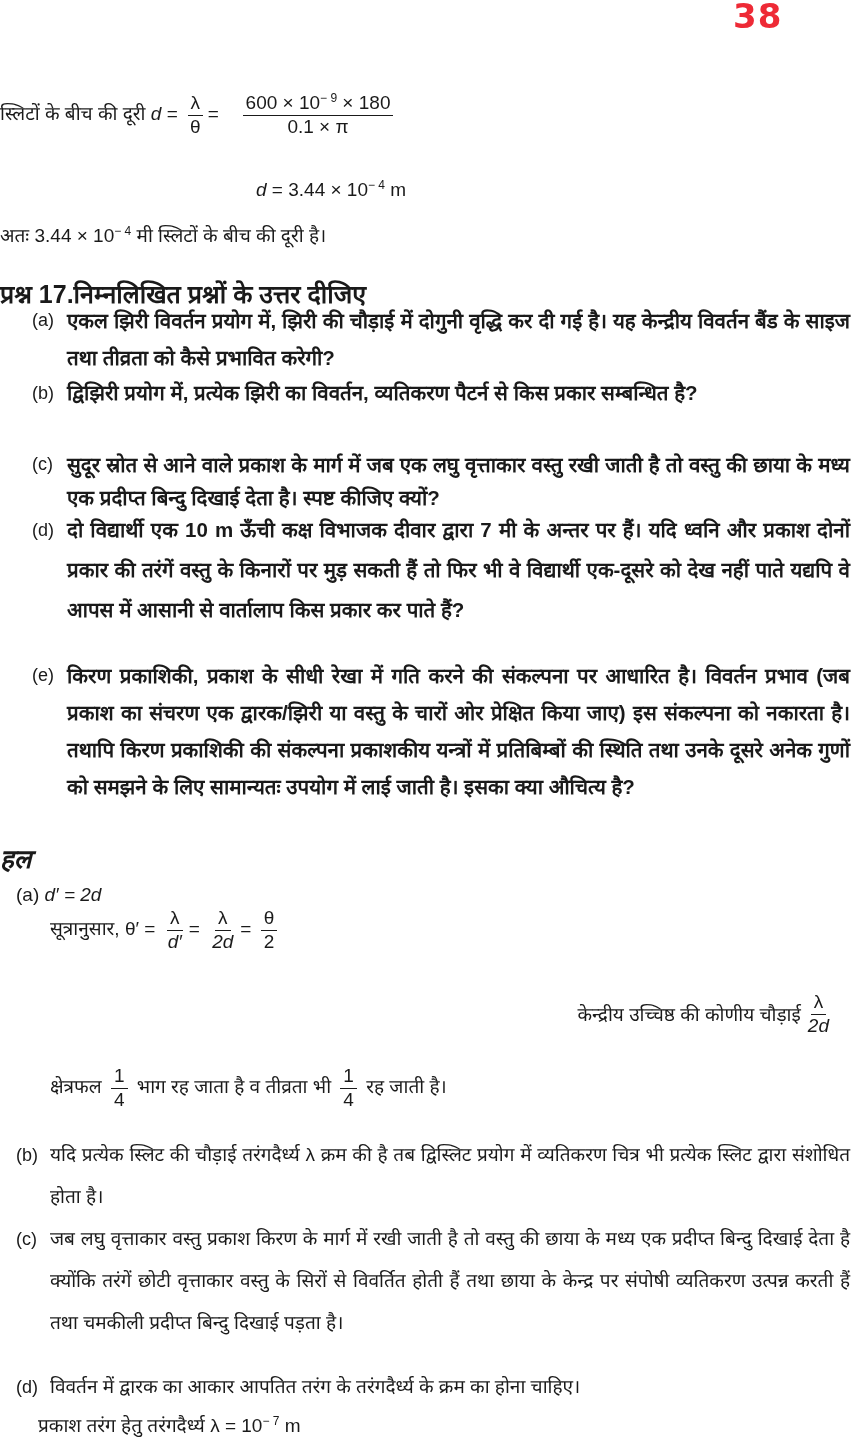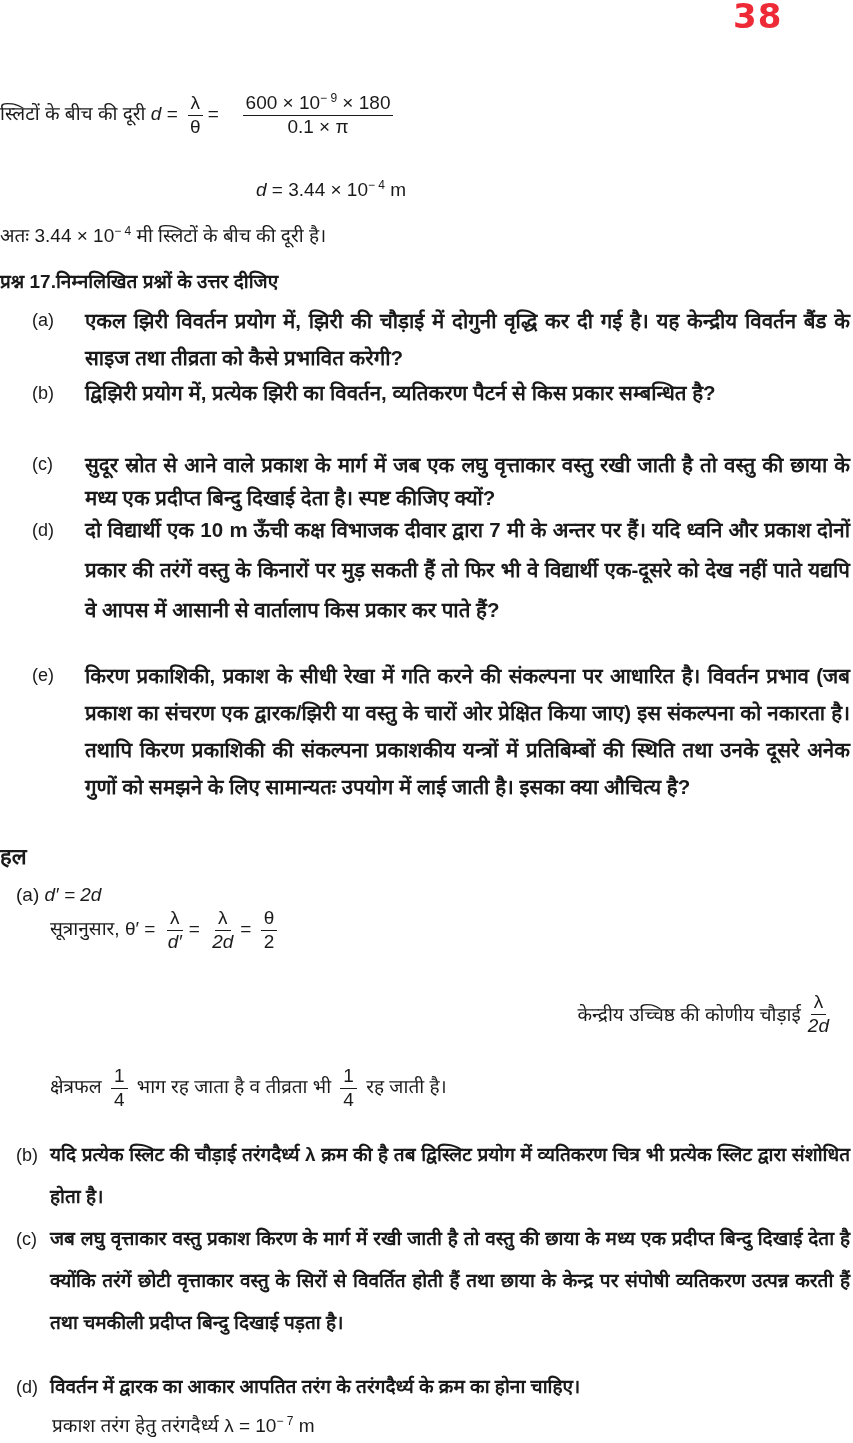--- a/index.html
+++ b/index.html
@@ -16,24 +16,24 @@
     .line { position: absolute; font-size: 19px; white-space: nowrap; }
     .bold { font-weight: bold; }
     .math { font-family: "Liberation Sans", sans-serif; }
     .it { font-style: italic; }
     .frac { display: inline-flex; flex-direction: column; align-items: center; vertical-align: middle; margin: 0 4px; }
     .frac .num { padding: 0 3px 1px; border-bottom: 1.5px solid #1a1a1a; line-height: 1.1; }
     .frac .den { padding: 1px 3px 0; line-height: 1.1; }
     sup { font-size: 12px; }
     .q-item { position: absolute; left: 32px; width: 818px; font-size: 20.5px; font-weight: bold; line-height: 37px; }
     .q-item .lbl { position: absolute; left: 0; top: 0; font-weight: normal; font-size: 18px; }
-    .q-item .txt { margin-left: 53px; text-align: justify; text-align-last: left; }
+    .q-item .txt { margin-left: 35px; text-align: justify; text-align-last: left; }
     .a-item { position: absolute; left: 16px; width: 834px; font-size: 19px; line-height: 42px; }
     .a-item .lbl { position: absolute; left: 0; top: 0; font-size: 18px; }
-    .a-item .txt { margin-left: 34px; text-align: justify; text-align-last: left; font-weight: bold; }
+    .a-item .txt { margin-left: 34px; text-align: justify; text-align-last: left; }
   </style>
 </head>
 <body>
 
 <div class="page-num">38</div>
 
 <div class="line" style="left:0; top:92px;">
   <span>स्लिटों के बीच की दूरी</span>
   <span class="math it">d</span><span class="math"> =</span>
   <span class="frac math">
@@ -47,21 +47,21 @@
 </div>
 
 <div class="line math" style="left:256px; top:178px;">
   <span class="it">d</span><span> = 3.44 × 10</span><sup>− 4</sup><span> m</span>
 </div>
 
 <div class="line" style="left:0; top:222px;">
   <span>अतः 3.44 × 10</span><sup>− 4</sup><span> मी स्लिटों के बीच की दूरी है।</span>
 </div>
 
-<div class="line bold" style="left:0; top:268px; font-size:19px;">
+<div class="line bold" style="left:0; top:276px; font-size:25px;">
   <span>प्रश्न 17.</span><span>निम्नलिखित प्रश्नों के उत्तर दीजिए</span>
 </div>
 
 <div class="q-item" style="top:302px;">
   <span class="lbl">(a)</span>
   <div class="txt">एकल झिरी विवर्तन प्रयोग में, झिरी की चौड़ाई में दोगुनी वृद्धि कर दी गई है। यह केन्द्रीय विवर्तन बैंड के साइज तथा तीव्रता को कैसे प्रभावित करेगी?</div>
 </div>
 <div class="q-item" style="top:378px; line-height:30px;">
   <span class="lbl">(b)</span>
   <div class="txt">द्विझिरी प्रयोग में, प्रत्येक झिरी का विवर्तन, व्यतिकरण पैटर्न से किस प्रकार सम्बन्धित है?</div>
@@ -72,21 +72,21 @@
 </div>
 <div class="q-item" style="top:510px; line-height:40px;">
   <span class="lbl">(d)</span>
   <div class="txt">दो विद्यार्थी एक 10 m ऊँची कक्ष विभाजक दीवार द्वारा 7 मी के अन्तर पर हैं। यदि ध्वनि और प्रकाश दोनों प्रकार की तरंगें वस्तु के किनारों पर मुड़ सकती हैं तो फिर भी वे विद्यार्थी एक-दूसरे को देख नहीं पाते यद्यपि वे आपस में आसानी से वार्तालाप किस प्रकार कर पाते हैं?</div>
 </div>
 <div class="q-item" style="top:657px; line-height:37px;">
   <span class="lbl">(e)</span>
   <div class="txt">किरण प्रकाशिकी, प्रकाश के सीधी रेखा में गति करने की संकल्पना पर आधारित है। विवर्तन प्रभाव (जब प्रकाश का संचरण एक द्वारक/झिरी या वस्तु के चारों ओर प्रेक्षित किया जाए) इस संकल्पना को नकारता है। तथापि किरण प्रकाशिकी की संकल्पना प्रकाशकीय यन्त्रों में प्रतिबिम्बों की स्थिति तथा उनके दूसरे अनेक गुणों को समझने के लिए सामान्यतः उपयोग में लाई जाती है। इसका क्या औचित्य है?</div>
 </div>
 
-<div class="line bold" style="left:0; top:840px; font-size:22px;">हल</div>
+<div class="line bold" style="left:0; top:840px; font-size:26px;font-style:italic;">हल</div>
 
 <div class="line math" style="left:16px; top:884px;">
   <span>(a)</span> <span class="it">d′ = 2d</span>
 </div>
 
 <div class="line" style="left:50px; top:908px;">
   <span>सूत्रानुसार, θ′ =</span>
   <span class="frac math">
       <span class="num">λ</span>
       <span class="den it">d′</span>
@@ -130,15 +130,15 @@
 
 <div class="a-item" style="top:1218px;">
   <span class="lbl">(c)</span>
   <div class="txt">जब लघु वृत्ताकार वस्तु प्रकाश किरण के मार्ग में रखी जाती है तो वस्तु की छाया के मध्य एक प्रदीप्त बिन्दु दिखाई देता है क्योंकि तरंगें छोटी वृत्ताकार वस्तु के सिरों से विवर्तित होती हैं तथा छाया के केन्द्र पर संपोषी व्यतिकरण उत्पन्न करती हैं तथा चमकीली प्रदीप्त बिन्दु दिखाई पड़ता है।</div>
 </div>
 
 <div class="a-item" style="top:1366px;">
   <span class="lbl">(d)</span>
   <div class="txt">विवर्तन में द्वारक का आकार आपतित तरंग के तरंगदैर्ध्य के क्रम का होना चाहिए।</div>
 </div>
-<div class="line" style="left:52px; top:1412px;">
+<div class="line" style="left:38px; top:1412px;">
   <span>प्रकाश तरंग हेतु तरंगदैर्ध्य λ = 10</span><sup>− 7</sup><span> m</span>
 </div>
 
 </body></html>

